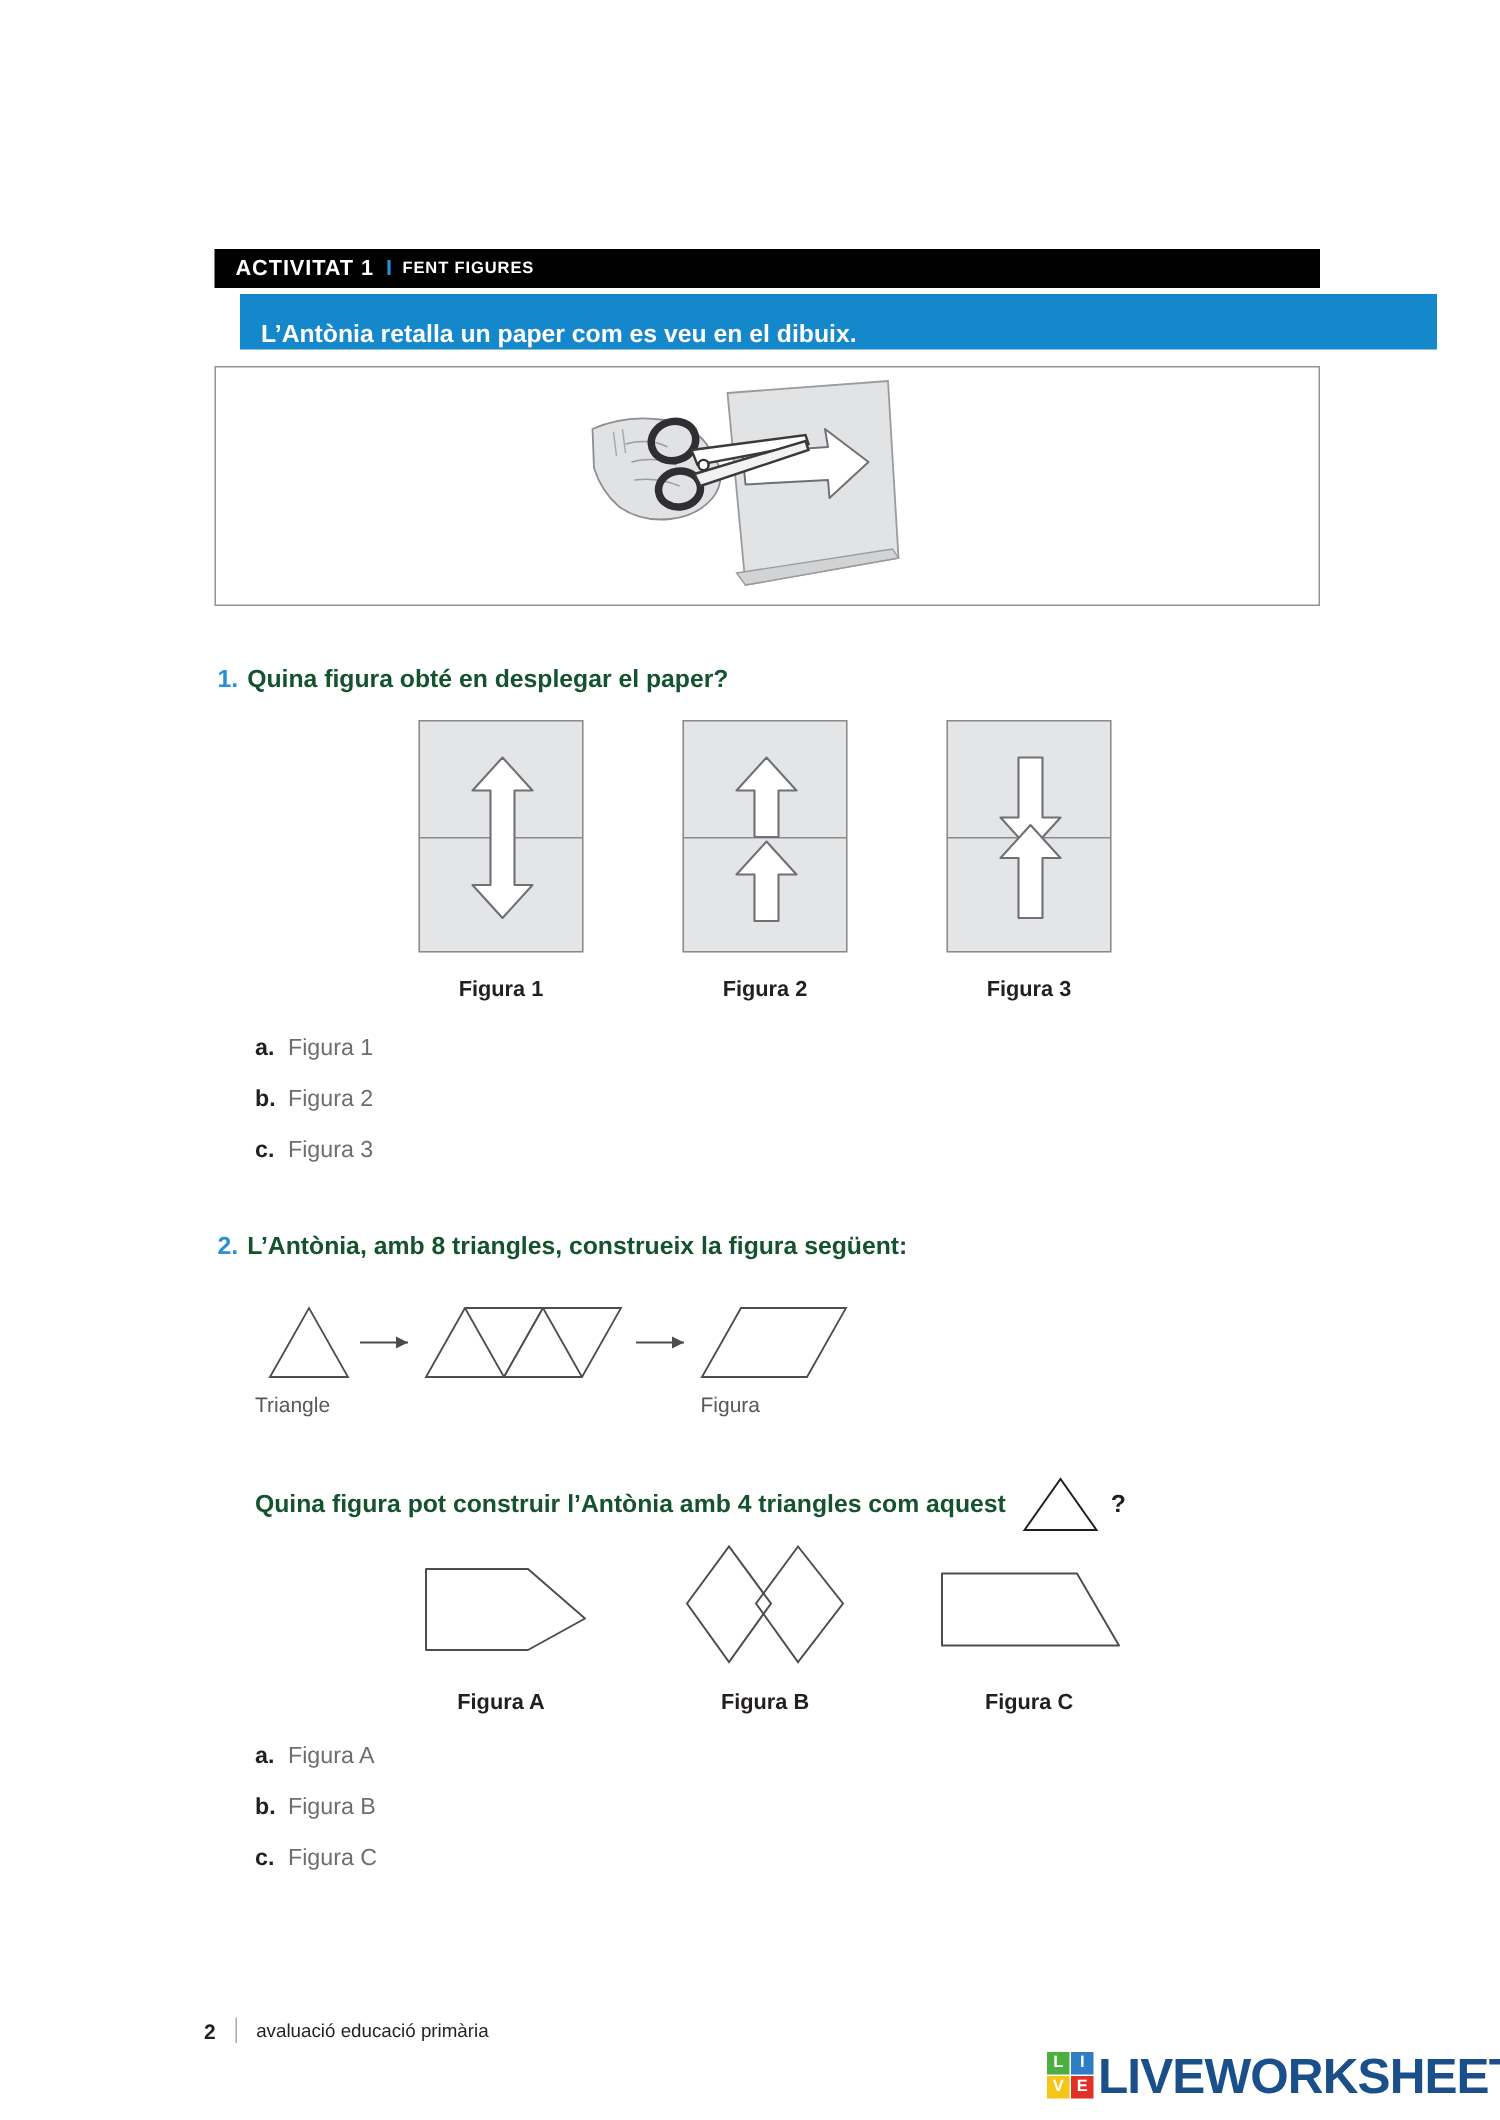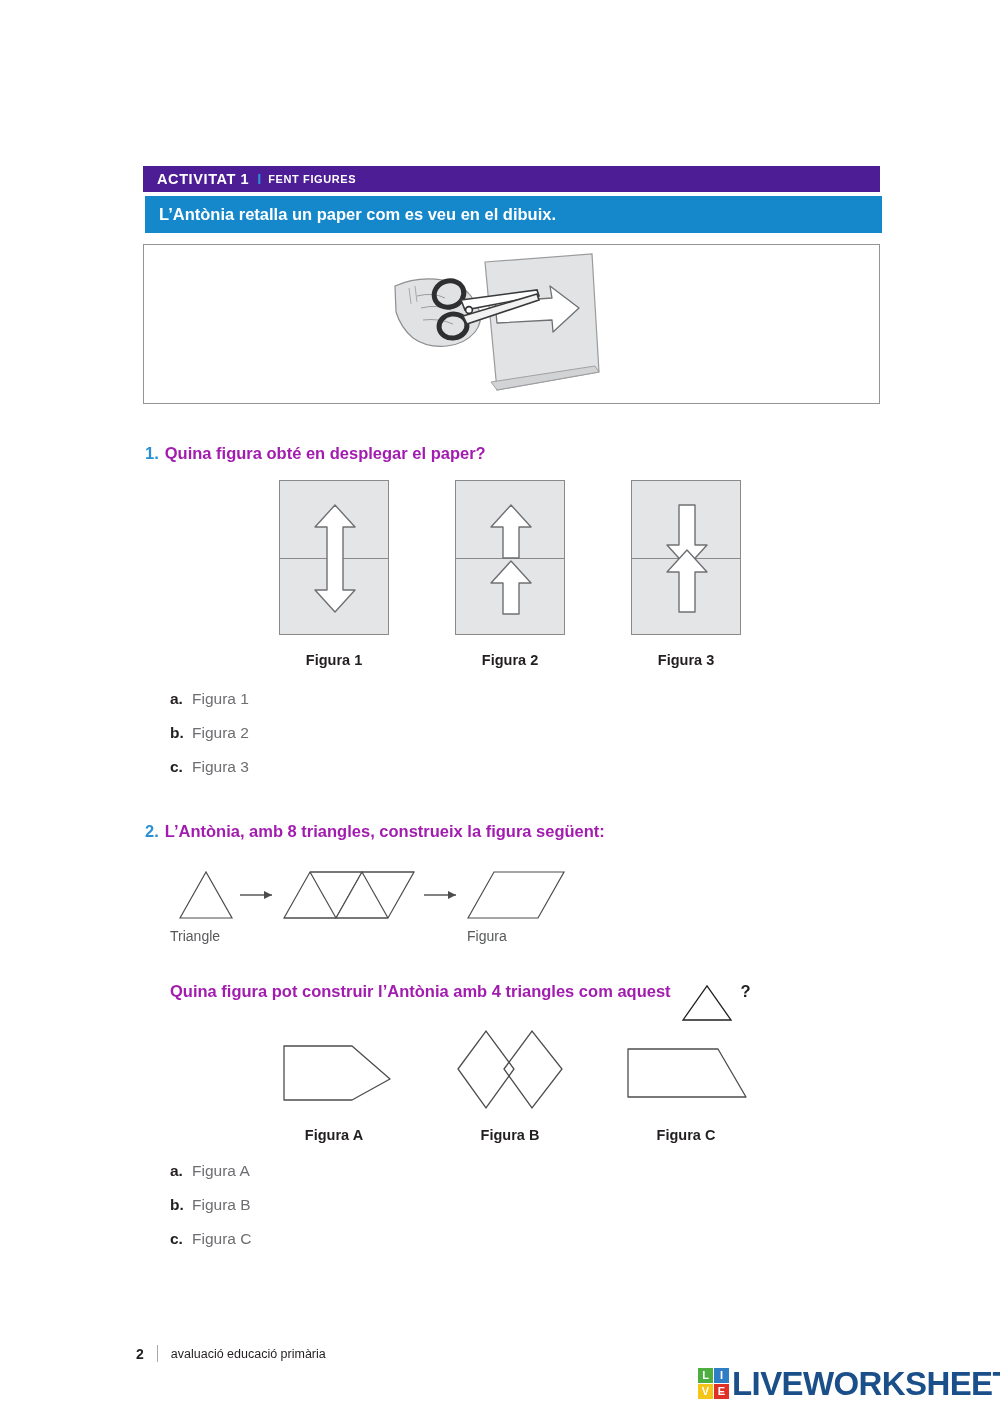--- a/index.html
+++ b/index.html
@@ -24,21 +24,21 @@
     height: 1413px;
   }
 
   
   .activity-bar {
     position: absolute;
     left: 143px;
     top: 166px;
     width: 737px;
     height: 26px;
-    background: #4c1d95;
+    background: #000000;
     display: flex;
     align-items: center;
     padding-left: 14px;
   }
   .activity-bar .act-title {
     color: #ffffff;
     font-size: 14.5px;
     font-weight: bold;
     letter-spacing: 0.6px;
   }
@@ -51,27 +51,27 @@
   .activity-bar .act-sub {
     color: #ffffff;
     font-size: 11px;
     font-weight: bold;
     letter-spacing: 0.6px;
   }
 
   
   .statement-bar {
     position: absolute;
-    left: 145px;
+    left: 160px;
     top: 196px;
-    width: 737px;
+    width: 798px;
     height: 37px;
     background: #1587cb;
     display: flex;
-    align-items: center;
+    align-items: flex-end;
     padding-left: 14px;
   }
   .statement-bar span {
     color: #ffffff;
     font-size: 16.5px;
     font-weight: bold;
   }
 
   
   .illus-frame {
@@ -96,21 +96,21 @@
     align-items: baseline;
     white-space: nowrap;
   }
   .q-num {
     color: #2a8fd4;
     font-size: 16.5px;
     font-weight: bold;
     margin-right: 6px;
   }
   .q-text {
-    color: #a21caf;
+    color: #14532d;
     font-size: 16.5px;
     font-weight: bold;
   }
 
   #q1-line { left: 145px; top: 444px; }
   #q2-line { left: 145px; top: 822px; }
 
   
   .fig-box {
     position: absolute;
@@ -180,20 +180,21 @@
   }
   #proc-label-triangle { left: 170px; top: 928px; }
   #proc-label-figura { left: 467px; top: 928px; }
 
   
   #q2-prompt {
     position: absolute;
     left: 170px;
     top: 982px;
     display: flex;
+    align-items: center;
     white-space: nowrap;
   }
   #q2-prompt .q-text { font-size: 16.5px; font-weight: bold; }
   #q2-prompt .inline-tri { margin: 0 6px 0 8px; display: block; }
   #q2-prompt .qmark { font-size: 16.5px; font-weight: bold; }
 
   
   .shape-slot { position: absolute; }
   #shapeA { left: 278px; top: 1028px; }
   #shapeB { left: 452px; top: 1028px; }

